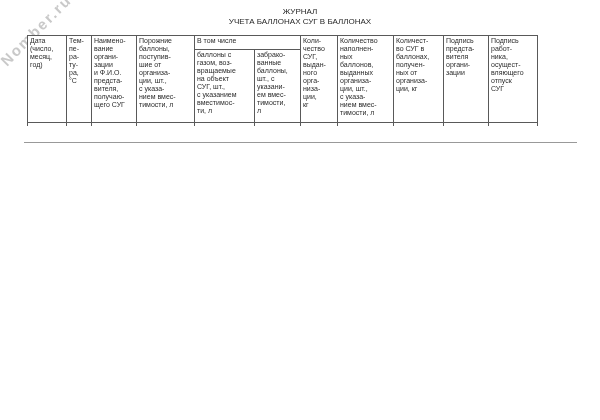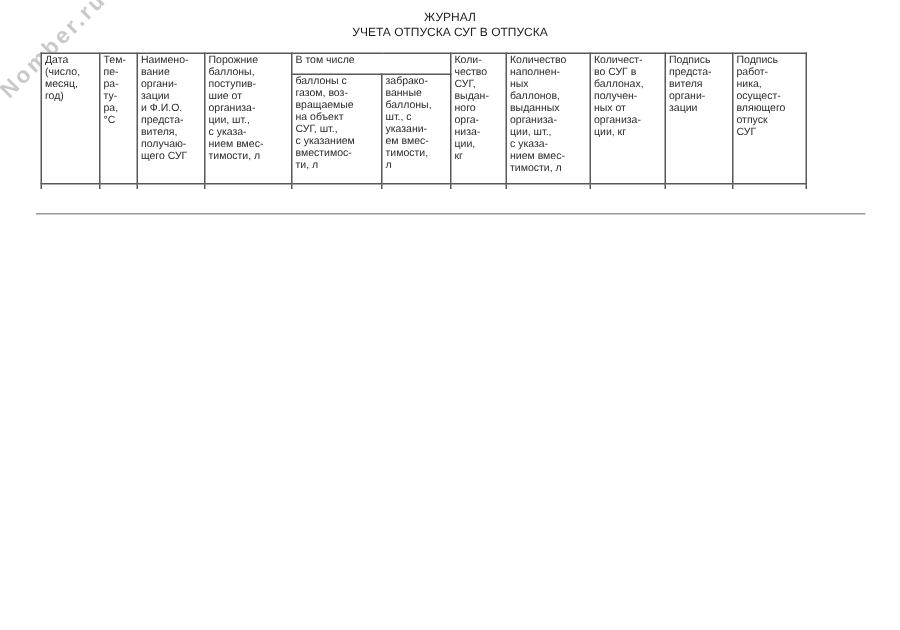--- a/index.html
+++ b/index.html
@@ -77,21 +77,21 @@
     z-index: 1;
   }
 </style>
 </head>
 <body>
 
 <div class="watermark">Nomber.ru</div>
 
 <div class="titles">
   <div>ЖУРНАЛ</div>
-  <div>УЧЕТА ОТПУСКА СУГ В ОТПУСКА</div>
+  <div>УЧЕТА БАЛЛОНАХ СУГ В БАЛЛОНАХ</div>
 </div>
 
 <table class="journal">
   <colgroup>
     <col style="width:39px">
     <col style="width:25px">
     <col style="width:45px">
     <col style="width:58px">
     <col style="width:60px">
     <col style="width:46px">

